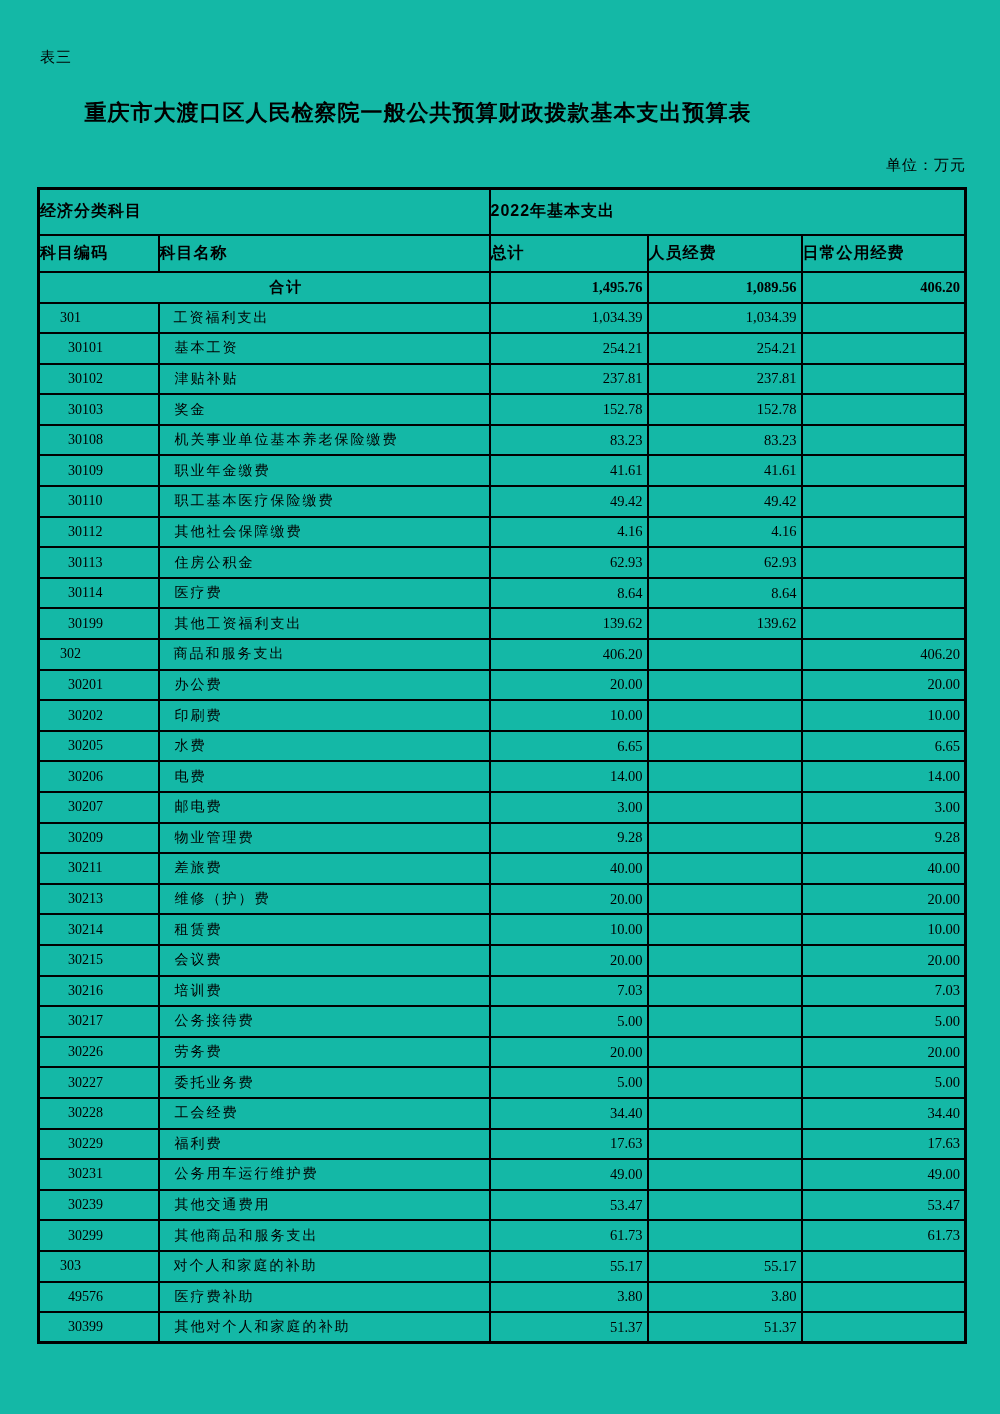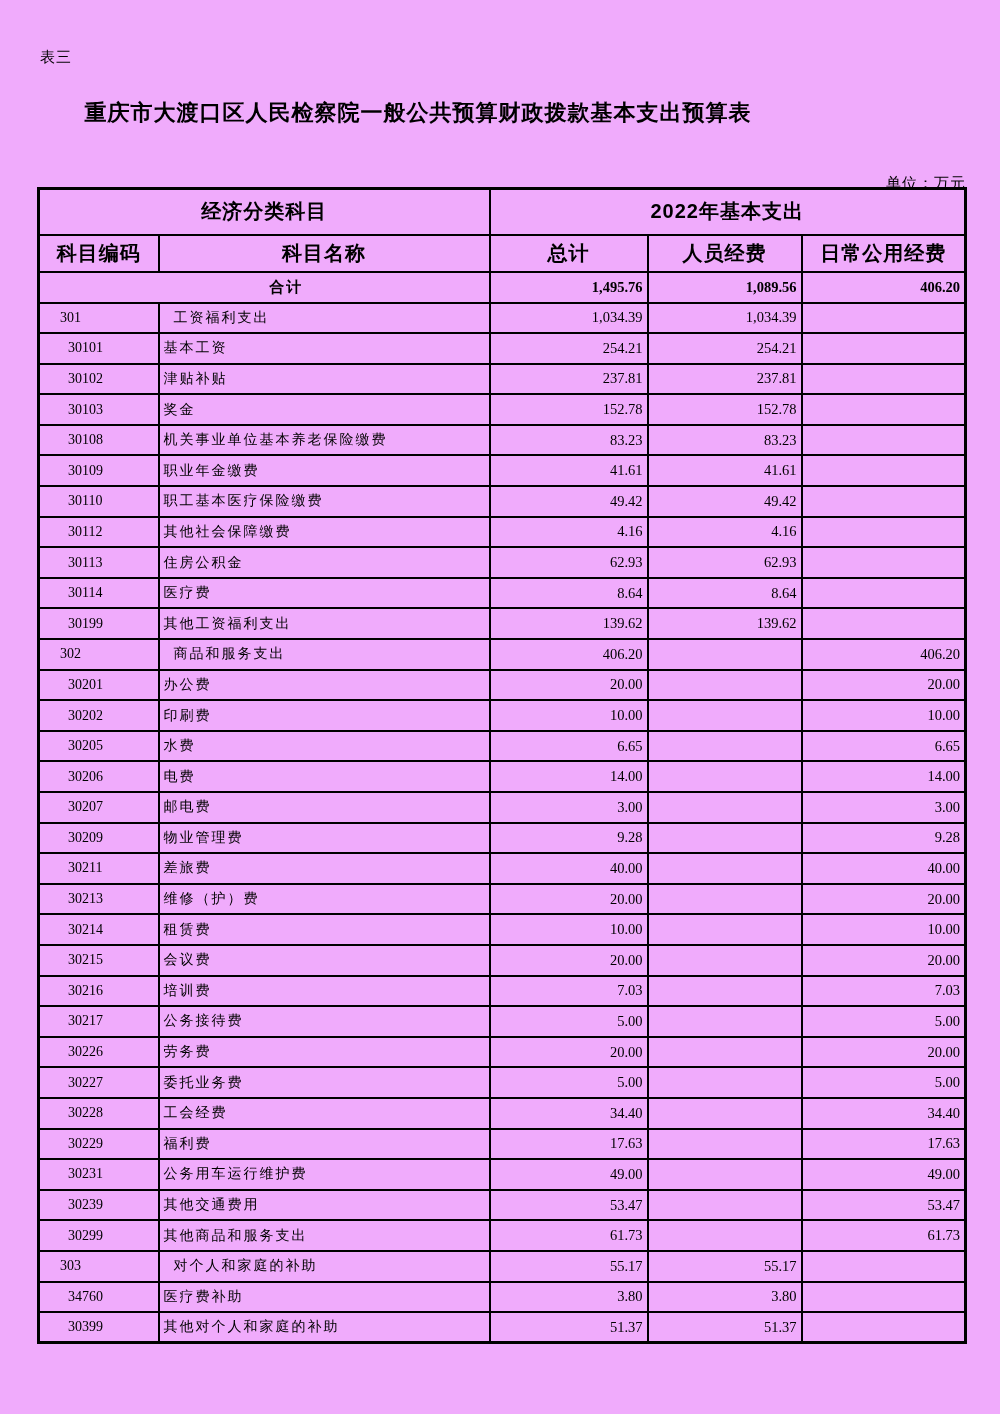--- a/index.html
+++ b/index.html
@@ -6,21 +6,21 @@
   html, body {
     width: 1000px;
     background: #ffffff;
     font-family: "Liberation Serif", "DejaVu Serif", serif;
     color: #000000;
   }
   .page {
     position: relative;
     width: 1000px;
     height: 1414px;
-    background: #f0abfc;
+    background: #14b8a6;
     overflow: hidden;
   }
   .table-label {
     position: absolute;
     left: 40px;
     top: 48px;
     font-size: 15px;
     letter-spacing: 1px;
   }
   .doc-title {
@@ -30,21 +30,21 @@
     width: 836px;
     text-align: center;
     font-size: 22px;
     font-weight: bold;
     font-family: "Liberation Sans", "DejaVu Sans", sans-serif;
     letter-spacing: 1px;
   }
   .unit-note {
     position: absolute;
     right: 34px;
-    top: 174px;
+    top: 156px;
     font-size: 15px;
     letter-spacing: 1px;
   }
   table.budget {
     position: absolute;
     left: 37px;
     top: 187px;
     width: 927px;
     border-collapse: collapse;
     table-layout: fixed;
@@ -54,22 +54,22 @@
     border: 2px solid #000;
     overflow: hidden;
     white-space: nowrap;
   }
   
   tr.hdr-group { height: 46px; }
   tr.hdr-cols  { height: 37px; }
   th.hcell {
     font-family: "Liberation Sans", "DejaVu Sans", sans-serif;
     font-weight: bold;
-    font-size: 20px;
-    text-align: center;
+    font-size: 16px;
+    text-align: left;
     letter-spacing: 1px;
   }
   
   tr.total-row { height: 31px; }
   tr.total-row td { font-weight: bold; }
   td.total-label {
     text-align: center;
     font-size: 15px;
     letter-spacing: 2px;
     font-family: "Liberation Sans", "DejaVu Sans", sans-serif;
@@ -81,21 +81,21 @@
     font-size: 14px;
     padding-left: 20px;
     font-family: "Liberation Serif", "DejaVu Serif", serif;
   }
   td.name {
     font-size: 14px;
     padding-left: 14px;
     letter-spacing: 2px;
   }
   tr.level-2 td.code { padding-left: 28px; }
-  tr.level-2 td.name { padding-left: 4px; }
+  tr.level-2 td.name { padding-left: 15px; }
   td.num {
     text-align: right;
     padding-right: 4px;
     font-size: 14.5px;
   }
 </style>
 </head>
 <body>
 
 <div class="page">
@@ -354,21 +354,21 @@
           <td class="num">61.73</td>
         </tr>
         <tr class="level-1">
           <td class="code">303</td>
           <td class="name">对个人和家庭的补助</td>
           <td class="num">55.17</td>
           <td class="num">55.17</td>
           <td class="num"></td>
         </tr>
         <tr class="level-2">
-          <td class="code">34760</td>
+          <td class="code">49576</td>
           <td class="name">医疗费补助</td>
           <td class="num">3.80</td>
           <td class="num">3.80</td>
           <td class="num"></td>
         </tr>
         <tr class="level-2">
           <td class="code">30399</td>
           <td class="name">其他对个人和家庭的补助</td>
           <td class="num">51.37</td>
           <td class="num">51.37</td>

